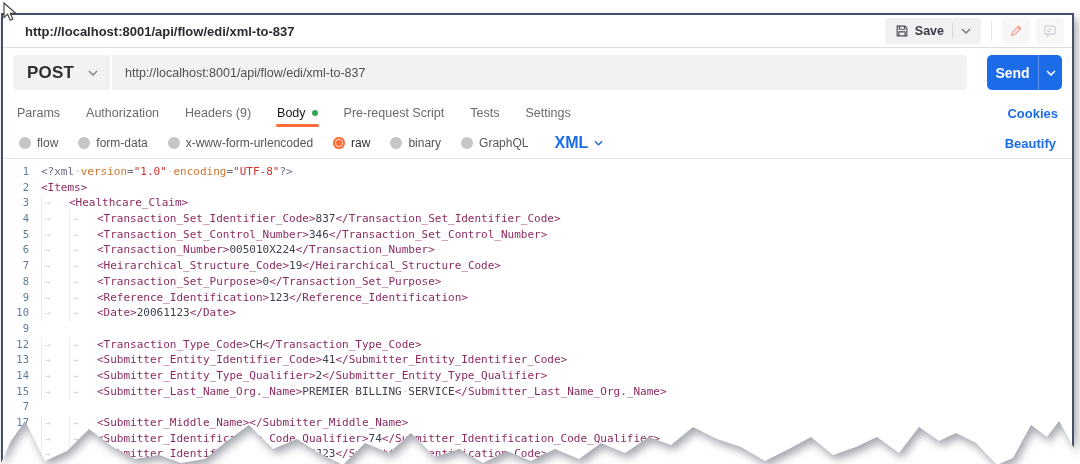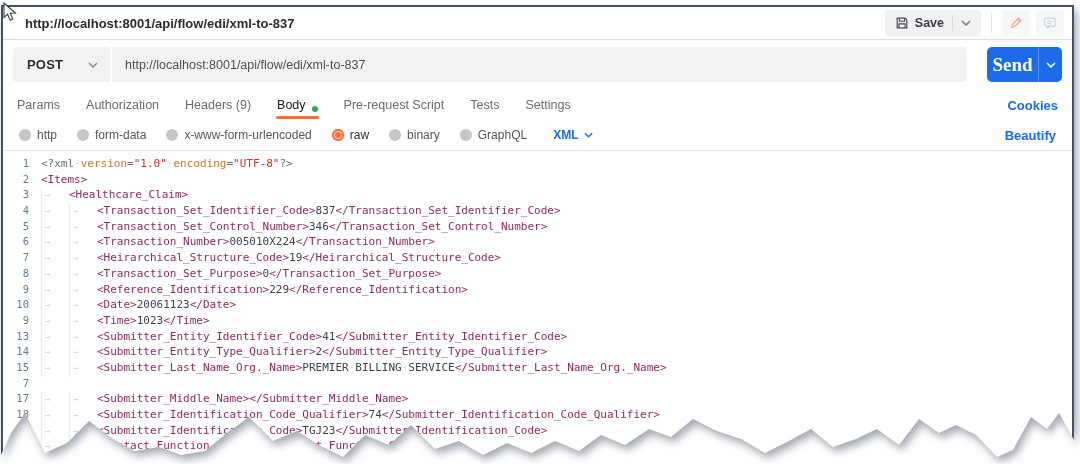--- a/index.html
+++ b/index.html
@@ -1,18 +1,18 @@
 <!DOCTYPE html>
 <html><head>
 <meta charset="utf-8">
 <style>
   * { margin:0; padding:0; box-sizing:border-box; }
   html,body { width:1080px; height:464px; background:#ffffff; overflow:hidden;
     font-family:"Liberation Sans", sans-serif; }
-  .shot-wrap { position:absolute; left:0; top:4px; width:1080px; height:369px;
+  .shot-wrap { position:absolute; left:0; top:12px; width:1080px; height:369px;
     filter:drop-shadow(3px 5px 4px rgba(90,95,110,.55)); }
   .app { position:absolute; left:1px; top:1px; width:1073px; height:459px;
     background:#fff; border:2px solid #445067;
     clip-path:polygon(0px 0px,1073px 0px,1073px 435px,1058px 408px,1046px 424px,1030px 412px,1012px 445px,996px 452px,975px 430px,955px 420px,938px 428px,918px 414px,898px 440px,876px 424px,855px 434px,832px 442px,810px 424px,788px 436px,764px 448px,740px 434px,716px 426px,692px 414px,670px 432px,648px 424px,624px 440px,600px 430px,578px 446px,554px 436px,530px 448px,506px 438px,482px 450px,458px 436px,434px 444px,410px 420px,388px 440px,364px 430px,342px 452px,318px 440px,296px 426px,272px 436px,248px 412px,226px 428px,204px 446px,180px 450px,158px 442px,134px 446px,112px 434px,88px 416px,66px 438px,44px 448px,24px 408px,10px 428px,0px 450px); }
 
   
   .titlebar { height:33px; display:flex; align-items:center; padding-left:22px;
     border-bottom:1px solid #dcdcdc; position:relative; }
   .tab-title { font-size:13px; font-weight:bold; color:#2b2b33; cursor:default; }
   .title-actions { position:absolute; right:8px; top:3px; display:flex; align-items:center; gap:6px; }
@@ -23,51 +23,51 @@
   .save-chev { padding:0 8px; display:flex; align-items:center; }
   .vdiv { width:1px; height:20px; background:#e3e4e7; margin:0 4px; }
   .icon-btn { width:28px; height:26px; border-radius:4px; background:#f7f7f8;
     display:flex; align-items:center; justify-content:center; cursor:pointer; }
 
   
   .requestbar { display:flex; align-items:center; padding:7px 10px 8px 10px; gap:2px; }
   .method { width:97px; height:35px; background:#f2f2f2; border-radius:4px 0 0 4px;
     display:flex; align-items:center; justify-content:space-between;
     padding:0 12px 0 14px; cursor:pointer; }
-  .method .m { font-size:13px; font-weight:bold; color:#2d2d33; letter-spacing:.2px; }
+  .method .m { font-size:17px; font-weight:bold; color:#2d2d33; letter-spacing:.2px; }
   .url { flex:1; height:35px; background:#f2f2f2; border-radius:0 4px 4px 0;
     display:flex; align-items:center; padding-left:13px; cursor:text; }
   .url .u { font-size:12.5px; color:#4d4f55; }
   .send { margin-left:18px; width:75px; height:35px; background:#1c6be8; border-radius:5px;
     display:flex; align-items:center; cursor:pointer; }
-  .send .s { flex:1; text-align:center; color:#fff; font-size:19px; font-weight:bold;font-family:Liberation Serif, serif; }
+  .send .s { flex:1; text-align:center; color:#fff; font-size:14px; font-weight:bold; }
   .send-chev { width:24px; height:35px; display:flex; align-items:center; justify-content:center;
     border-left:1px solid rgba(255,255,255,.28); }
 
   
   .tabsbar { height:30px; display:flex; align-items:center; padding:0 14px; gap:26px; }
   .tab { font-size:12.5px; color:#696a70; cursor:pointer; position:relative;
-    display:flex; align-items:flex-end; }
+    display:flex; align-items:center; }
   .tab.active { color:#17171c; }
   .tab.active::after { content:""; position:absolute; left:-1px; right:-1px; bottom:-7px;
     height:3px; border-radius:2px; background:#ff6c37; }
   .tab .dot { width:6px; height:6px; border-radius:50%; background:#35a553; margin-left:6px; }
   .tabsbar .spacer, .typebar .spacer { flex:1; }
   .link { font-size:13px; color:#1c6be8; font-weight:600; cursor:pointer; }
 
   
   .typebar { height:31px; display:flex; align-items:center; padding:0 16px;
     gap:20px; border-bottom:1px solid #e6e6e6; }
   .radio { display:flex; align-items:center; gap:6px; cursor:pointer; }
   .radio .circ { width:12px; height:12px; border-radius:50%; background:#c6c6c6; }
   .radio.sel .circ { background:#ff6c37; box-shadow:inset 0 0 0 2px #ff6c37, inset 0 0 0 3px #ffd2c0; }
   .radio .rlbl { font-size:12px; color:#55565c; }
   .radio.sel .rlbl { color:#2d2d33; }
   .xml-dd { display:flex; align-items:center; gap:6px; margin-left:6px; cursor:pointer; }
-  .xml-dd .x { font-size:12px; font-weight:bold; color:#1c6be8; }
+  .xml-dd .x { font-size:16px; font-weight:bold; color:#1c6be8; }
 
   
   .editor { position:relative; padding-top:5px; cursor:text;
     font-family:"DejaVu Sans Mono", monospace; }
   .cl { display:flex; height:15.7px; line-height:15.7px; white-space:pre; }
   .ln { width:38px; text-align:right; padding-right:12px; color:#5d7d9e;
     font-size:10.5px; flex:none; }
   .code { font-size:11px; }
   .ind { display:inline-block; width:28px; border-left:1px solid #ececec;
     color:#d3d3d3; font-size:9px; padding-left:3px; }
@@ -167,21 +167,21 @@
           </div>
         </div>
       <span class="spacer"></span>
       <span class="link">Cookies</span>
     </div>
 
     <div class="typebar">
       <div id="radios" style="display:flex; gap:20px;">
           <label class="radio">
             <span class="circ"></span>
-            <span class="rlbl">http</span>
+            <span class="rlbl">flow</span>
           </label>
           <label class="radio">
             <span class="circ"></span>
             <span class="rlbl">form-data</span>
           </label>
           <label class="radio">
             <span class="circ"></span>
             <span class="rlbl">x-www-form-urlencoded</span>
           </label>
           <label class="radio sel">
@@ -210,23 +210,24 @@
     <div class="editor">
       <div id="code">
           <div class="cl"><span class="ln">1</span><span class="code"><span class="pi">&lt;?xml</span><span class="ws">·</span><span class="attr">version</span><span class="eq">=</span><span class="str">"1.0"</span><span class="ws">·</span><span class="attr">encoding</span><span class="eq">=</span><span class="str">"UTF-8"</span><span class="pi">?&gt;</span></span></div>
           <div class="cl"><span class="ln">2</span><span class="code"><span class="tg">&lt;Items&gt;</span></span></div>
           <div class="cl"><span class="ln">3</span><span class="code"><span class="ind">→</span><span class="tg">&lt;Healthcare_Claim&gt;</span></span></div>
           <div class="cl"><span class="ln">4</span><span class="code"><span class="ind">→</span><span class="ind">→</span><span class="tg">&lt;Transaction_Set_Identifier_Code&gt;</span><span class="txt">837</span><span class="tg">&lt;/Transaction_Set_Identifier_Code&gt;</span></span></div>
           <div class="cl"><span class="ln">5</span><span class="code"><span class="ind">→</span><span class="ind">→</span><span class="tg">&lt;Transaction_Set_Control_Number&gt;</span><span class="txt">346</span><span class="tg">&lt;/Transaction_Set_Control_Number&gt;</span></span></div>
           <div class="cl"><span class="ln">6</span><span class="code"><span class="ind">→</span><span class="ind">→</span><span class="tg">&lt;Transaction_Number&gt;</span><span class="txt">005010X224</span><span class="tg">&lt;/Transaction_Number&gt;</span></span></div>
           <div class="cl"><span class="ln">7</span><span class="code"><span class="ind">→</span><span class="ind">→</span><span class="tg">&lt;Heirarchical_Structure_Code&gt;</span><span class="txt">19</span><span class="tg">&lt;/Heirarchical_Structure_Code&gt;</span></span></div>
           <div class="cl"><span class="ln">8</span><span class="code"><span class="ind">→</span><span class="ind">→</span><span class="tg">&lt;Transaction_Set_Purpose&gt;</span><span class="txt">0</span><span class="tg">&lt;/Transaction_Set_Purpose&gt;</span></span></div>
-          <div class="cl"><span class="ln">9</span><span class="code"><span class="ind">→</span><span class="ind">→</span><span class="tg">&lt;Reference_Identification&gt;</span><span class="txt">229</span><span class="tg">&lt;/Reference_Identification&gt;</span></span></div>
+          <div class="cl"><span class="ln">9</span><span class="code"><span class="ind">→</span><span class="ind">→</span><span class="tg">&lt;Reference_Identification&gt;</span><span class="txt">123</span><span class="tg">&lt;/Reference_Identification&gt;</span></span></div>
           <div class="cl"><span class="ln">10</span><span class="code"><span class="ind">→</span><span class="ind">→</span><span class="tg">&lt;Date&gt;</span><span class="txt">20061123</span><span class="tg">&lt;/Date&gt;</span></span></div>
-          <div class="cl"><span class="ln">9</span><span class="code"><span class="ind">→</span><span class="ind">→</span><span class="tg">&lt;Time&gt;</span><span class="txt">1023</span><span class="tg">&lt;/Time&gt;</span></span></div>
+          <div class="cl"><span class="ln">9</span></div>
+          <div class="cl"><span class="ln">12</span><span class="code"><span class="ind">→</span><span class="ind">→</span><span class="tg">&lt;Transaction_Type_Code&gt;</span><span class="txt">CH</span><span class="tg">&lt;/Transaction_Type_Code&gt;</span></span></div>
           <div class="cl"><span class="ln">13</span><span class="code"><span class="ind">→</span><span class="ind">→</span><span class="tg">&lt;Submitter_Entity_Identifier_Code&gt;</span><span class="txt">41</span><span class="tg">&lt;/Submitter_Entity_Identifier_Code&gt;</span></span></div>
           <div class="cl"><span class="ln">14</span><span class="code"><span class="ind">→</span><span class="ind">→</span><span class="tg">&lt;Submitter_Entity_Type_Qualifier&gt;</span><span class="txt">2</span><span class="tg">&lt;/Submitter_Entity_Type_Qualifier&gt;</span></span></div>
           <div class="cl"><span class="ln">15</span><span class="code"><span class="ind">→</span><span class="ind">→</span><span class="tg">&lt;Submitter_Last_Name_Org._Name&gt;</span><span class="txt">PREMIER</span><span class="ws">·</span><span class="txt">BILLING</span><span class="ws">·</span><span class="txt">SERVICE</span><span class="tg">&lt;/Submitter_Last_Name_Org._Name&gt;</span></span></div>
           <div class="cl"><span class="ln">7</span></div>
           <div class="cl"><span class="ln">17</span><span class="code"><span class="ind">→</span><span class="ind">→</span><span class="tg">&lt;Submitter_Middle_Name&gt;</span><span class="tg">&lt;/Submitter_Middle_Name&gt;</span></span></div>
           <div class="cl"><span class="ln">18</span><span class="code"><span class="ind">→</span><span class="ind">→</span><span class="tg">&lt;Submitter_Identification_Code_Qualifier&gt;</span><span class="txt">74</span><span class="tg">&lt;/Submitter_Identification_Code_Qualifier&gt;</span></span></div>
           <div class="cl"><span class="ln">19</span><span class="code"><span class="ind">→</span><span class="ind">→</span><span class="tg">&lt;Submitter_Identification_Code&gt;</span><span class="txt">TGJ23</span><span class="tg">&lt;/Submitter_Identification_Code&gt;</span></span></div>
           <div class="cl"><span class="ln">20</span><span class="code"><span class="ind">→</span><span class="ind">→</span><span class="tg">&lt;Contact_Function_Code&gt;</span><span class="txt">IC</span><span class="tg">&lt;/Contact_Function_Code&gt;</span></span></div>
         </div>
     </div>

